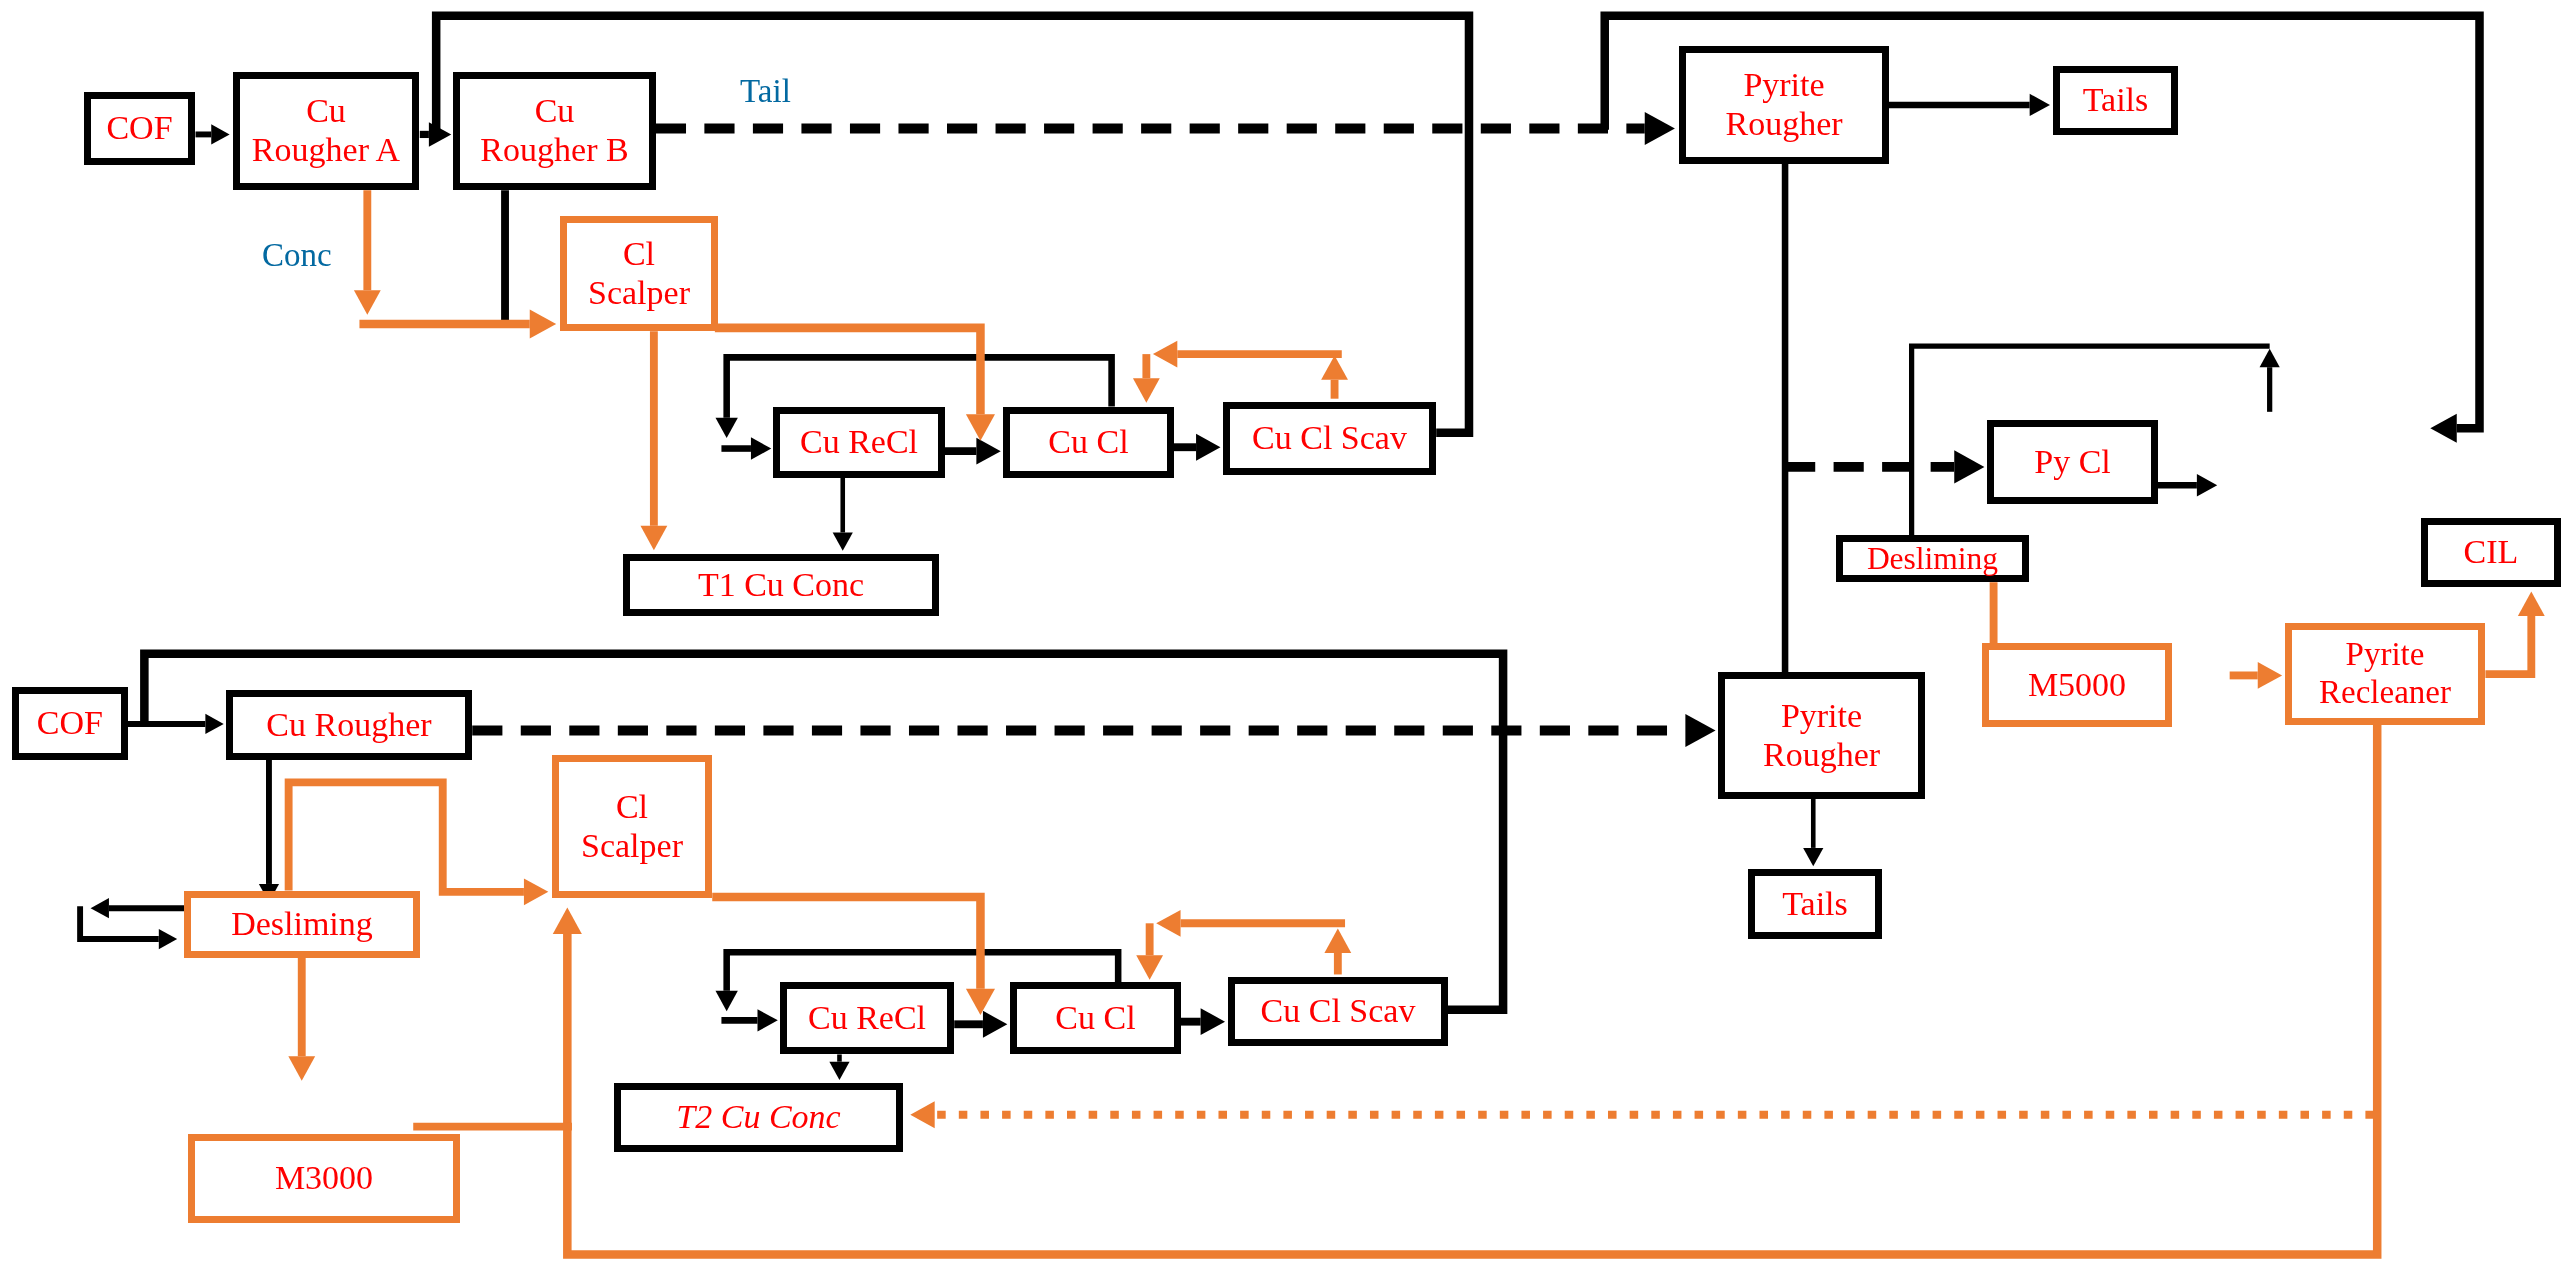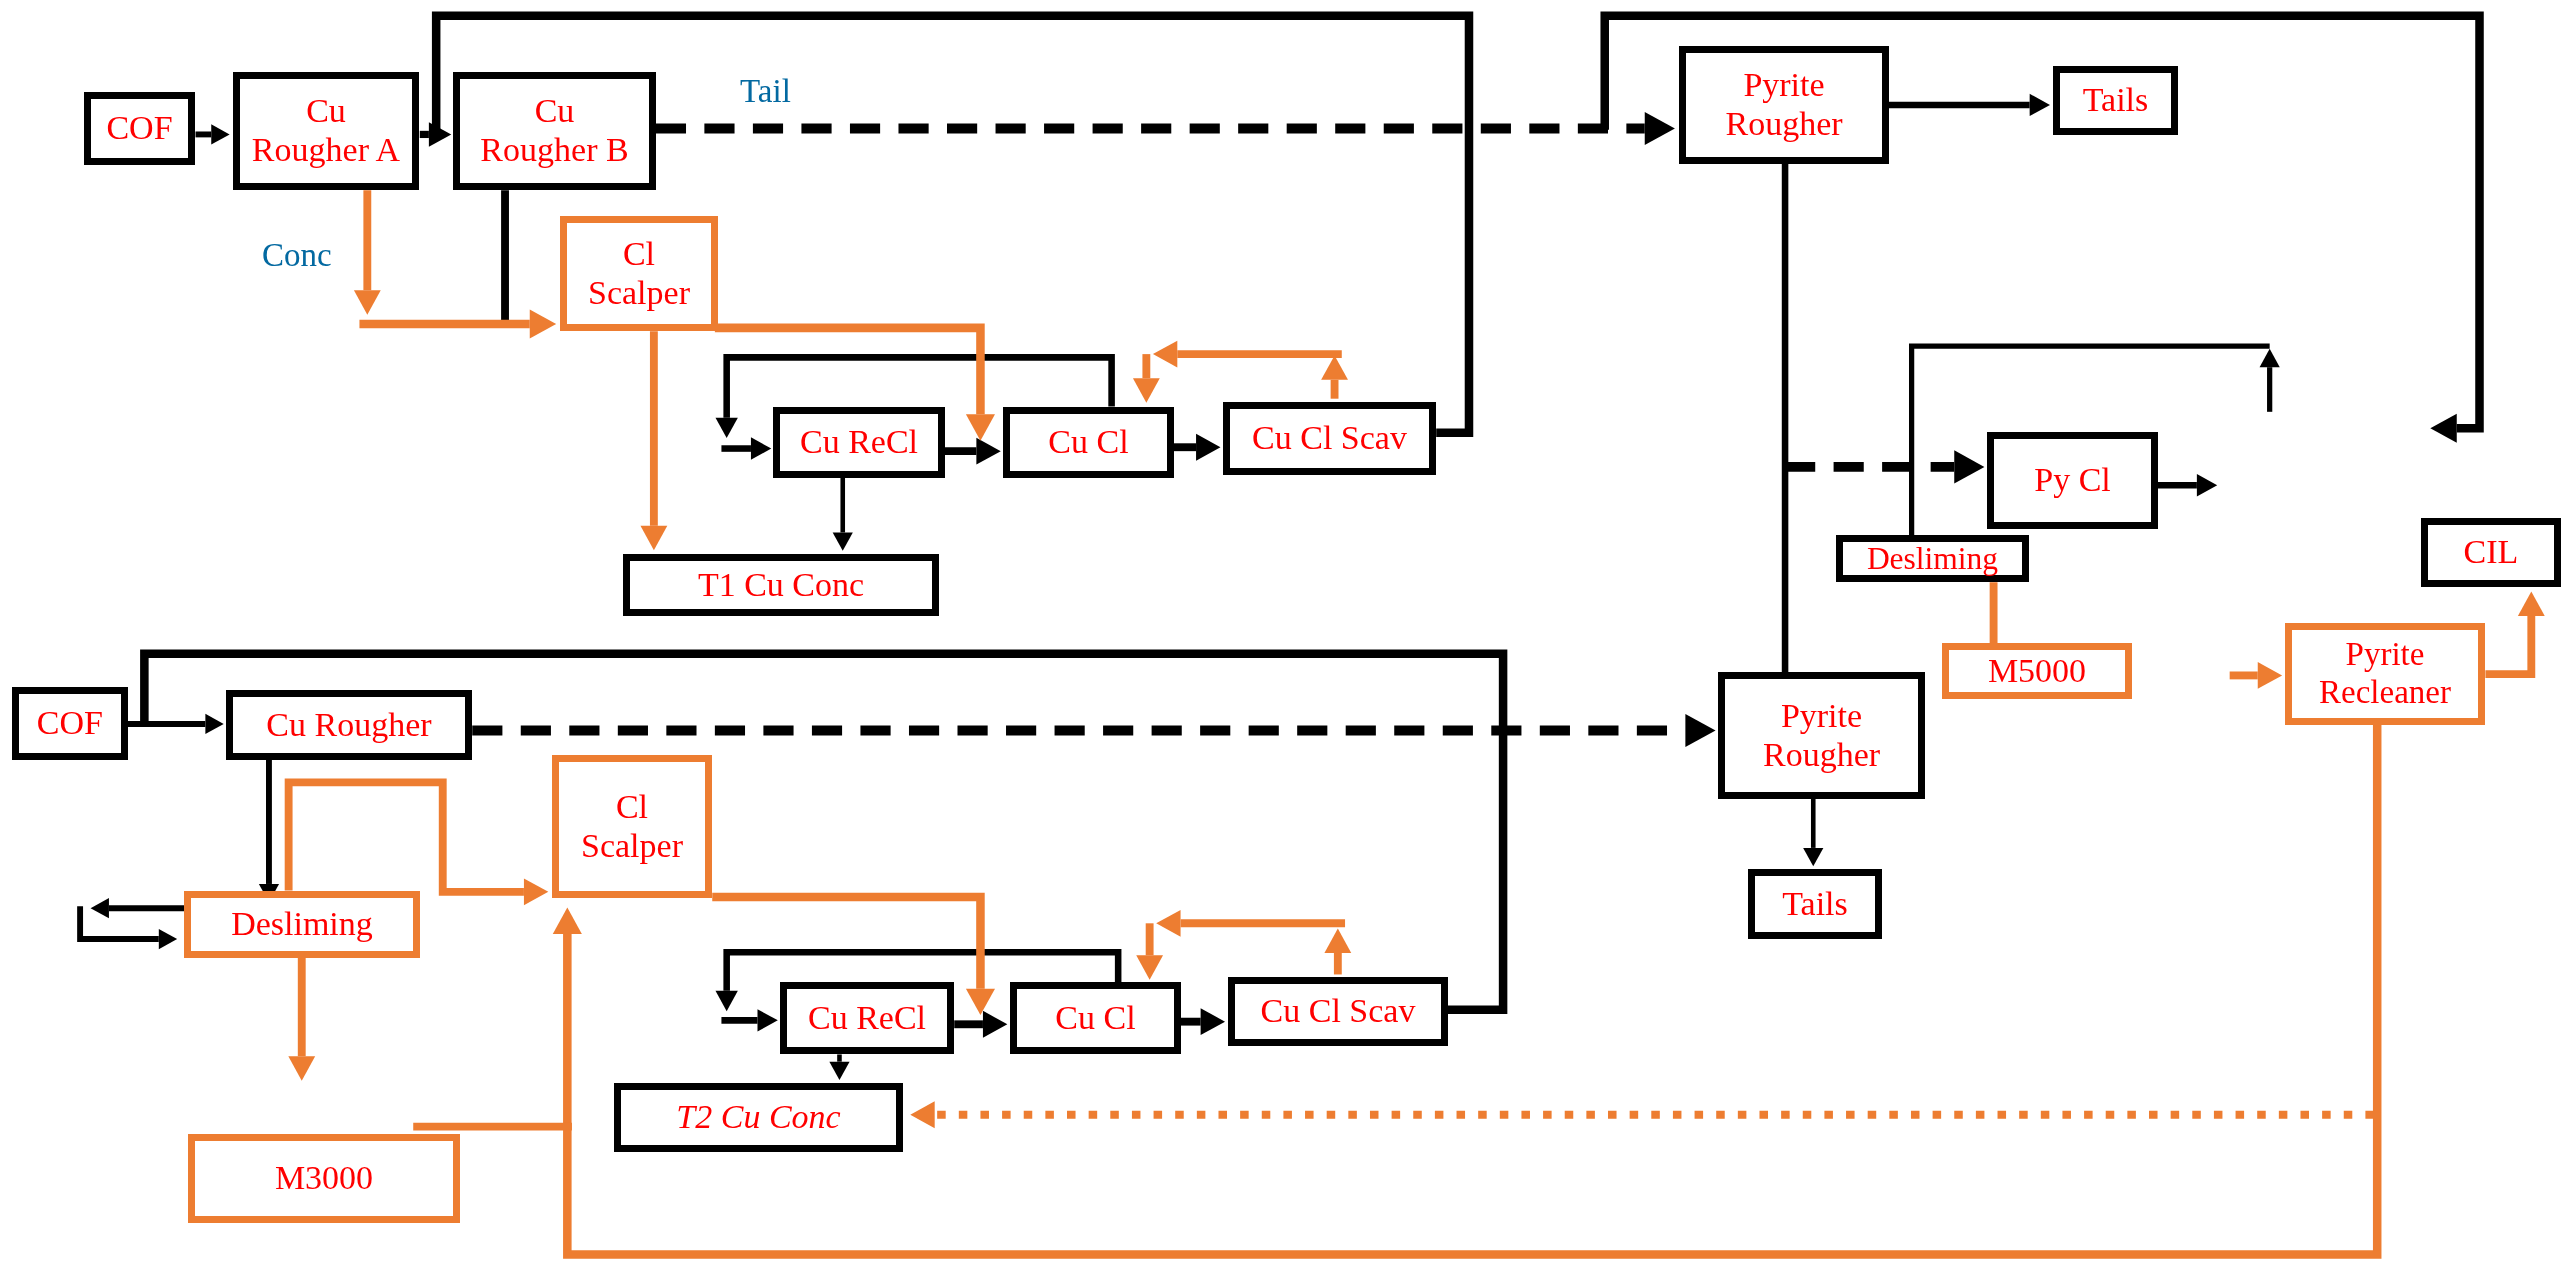--- a/index.html
+++ b/index.html
@@ -256,30 +256,30 @@
     <div class="node node--black" style="left: 623px; top: 554px; width: 316px; height: 62px;">
       <span class="node-label">T1 Cu Conc</span>
     </div>
     <div class="node node--black" style="left: 1679px; top: 46px; width: 210px; height: 118px;">
       <span class="node-label">Pyrite
 Rougher</span>
     </div>
     <div class="node node--black" style="left: 2053px; top: 66px; width: 125px; height: 69px;">
       <span class="node-label">Tails</span>
     </div>
-    <div class="node node--black" style="left: 1987px; top: 432px; width: 171px; height: 97px;">
+    <div class="node node--black" style="left: 1987px; top: 420px; width: 171px; height: 84px;">
       <span class="node-label">Py Cl</span>
     </div>
     <div class="node node--black" style="left: 1836px; top: 535px; width: 193px; height: 47px;">
       <span class="node-label" style="font-size: 31.5px;">Desliming</span>
     </div>
     <div class="node node--black" style="left: 2421px; top: 518px; width: 140px; height: 69px;">
       <span class="node-label">CIL</span>
     </div>
-    <div class="node node--orange" style="left: 1942px; top: 643px; width: 190px; height: 56px;">
+    <div class="node node--orange" style="left: 1982px; top: 643px; width: 190px; height: 84px;">
       <span class="node-label">M5000</span>
     </div>
     <div class="node node--orange" style="left: 2285px; top: 623px; width: 200px; height: 102px;">
       <span class="node-label" style="font-size: 33px;">Pyrite
 Recleaner</span>
     </div>
     <div class="node node--black" style="left: 11.8px; top: 687px; width: 116px; height: 73px;">
       <span class="node-label">COF</span>
     </div>
     <div class="node node--black" style="left: 226px; top: 690px; width: 246px; height: 70px;">

